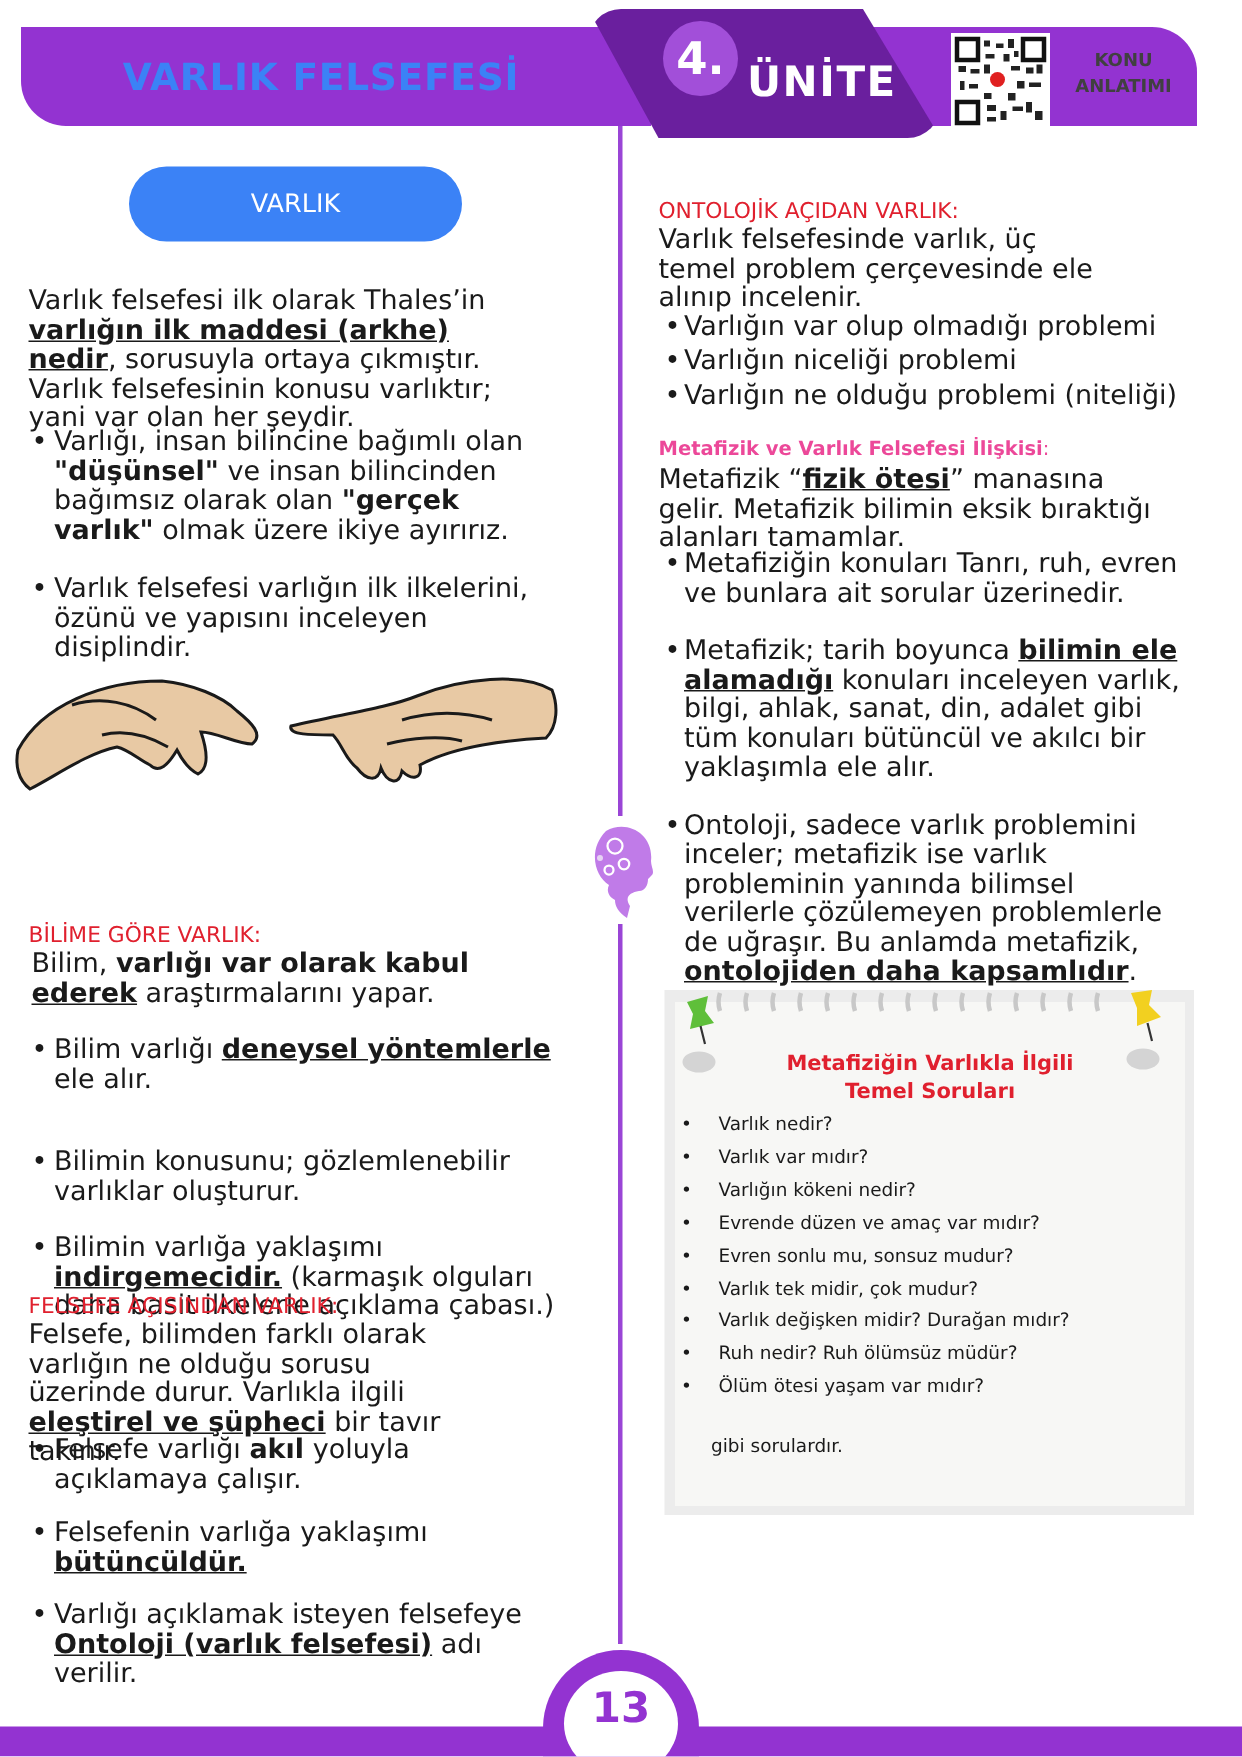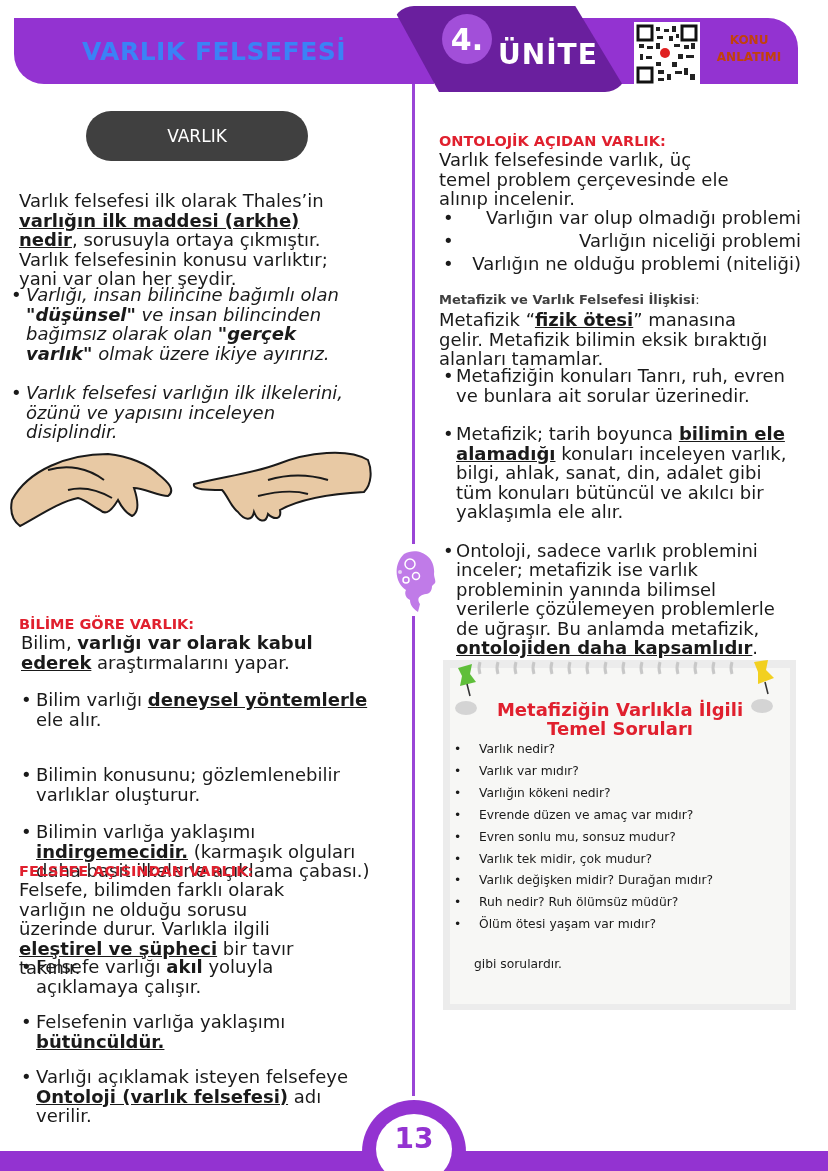--- a/index.html
+++ b/index.html
@@ -11,45 +11,45 @@
   .hdr-title{left:14px;top:18px;width:400px;height:66px;display:flex;align-items:center;justify-content:center;
              color:#3b82f6;font-weight:bold;font-size:25px;letter-spacing:0.5px;}
   .hdr-right{left:560px;top:18px;width:238px;height:66px;background:#9333d1;border-radius:0 30px 0 0;}
   .hdr-unit2{left:392px;top:6px;width:235px;height:86px;background:#6a1f9e;border-radius:22px 0 22px 0;
              clip-path:polygon(0 0,78% 0,100% 100%,20% 100%);}
   .unit-circle{left:442px;top:14px;width:50px;height:50px;border-radius:50%;background:#a24fd9;
                color:#fff;font-weight:bold;font-size:30px;display:flex;align-items:center;justify-content:center;}
   .unit-text{left:498px;top:38px;color:#fff;font-weight:bold;font-size:28px;letter-spacing:1px;}
   .qr{left:634px;top:22px;width:62px;height:60px;background:#fff;border:2px solid #fff;}
   .qr-dot{left:660px;top:48px;width:10px;height:10px;border-radius:50%;background:#e02020;}
-  .konu{left:710px;top:32px;width:78px;color:#c2410c;font-weight:bold;font-size:12px;text-align:center;line-height:17px;}
+  .konu{left:710px;top:32px;width:78px;color:#404040;font-weight:bold;font-size:12px;text-align:center;line-height:17px;}
   
   .divider{left:412px;top:84px;width:3px;height:460px;background:#9a45d6;}
   .divider2{left:412px;top:616px;width:3px;height:480px;background:#9a45d6;}
   .head-icon{left:390px;top:548px;width:48px;height:66px;}
   
   .footer-bar{left:0;top:1151px;width:828px;height:20px;background:#9333d1;}
   .footer-hump{left:362px;top:1100px;width:104px;height:71px;background:#9333d1;border-radius:52px 52px 0 0;}
   .page-circle{left:376px;top:1114px;width:76px;height:70px;border-radius:50%;background:#fff;
                color:#9333d1;font-weight:bold;font-size:28px;display:flex;justify-content:center;padding-top:8px;box-sizing:border-box;}
   
-  .pill{left:86px;top:111px;width:222px;height:50px;background:#404040;border-radius:25px;color:#fff;
+  .pill{left:86px;top:111px;width:222px;height:50px;background:#3b82f6;border-radius:25px;color:#fff;
         font-size:17px;display:flex;align-items:center;justify-content:center;}
   .txt{font-size:18px;line-height:19.5px;}
-  .red{color:#e0202e;font-weight:bold;font-size:14.5px;}
+  .red{color:#e0202e;font-weight:normal;font-size:14.5px;}
   ul{margin:0;padding:0;list-style:none;}
   li{position:relative;padding-left:17px;}
   li:before{content:"•";position:absolute;left:2px;}
   .u{text-decoration:underline;font-weight:bold;}
   .b{font-weight:bold;}
   .hands{left:8px;top:440px;width:365px;height:100px;}
   
   .note{left:443px;top:660px;width:353px;height:350px;background:#ececec;}
   .note-inner{left:450px;top:668px;width:340px;height:336px;background:#f7f7f5;}
-  .note-title{left:450px;top:700px;width:340px;text-align:center;color:#e0202e;font-weight:bold;font-size:18px;line-height:19px;}
+  .note-title{left:450px;top:700px;width:340px;text-align:center;color:#e0202e;font-weight:bold;font-size:14px;line-height:19px;}
   .note-list{left:452px;top:739px;width:340px;font-size:12.3px;line-height:21.9px;}
   .note-foot{left:474px;top:957px;font-size:12.3px;}
   .rings{left:470px;top:660px;width:315px;height:16px;}
 </style>
 </head>
 <body>
 
 <div class="abs hdr-left"></div>
 <div class="abs hdr-title">VARLIK FELSEFESİ</div>
 <div class="abs hdr-right"></div>
@@ -106,21 +106,21 @@
     <circle cx="10" cy="24" r="2" fill="#e6d3f3"></circle>
   </svg>
 </div>
 
 <div class="abs pill">VARLIK</div>
 
 <div class="abs txt" style="left:19px;top:191px;width:330px;">
   <span>Varlık felsefesi ilk olarak Thales’in </span><span class="u">varlığın ilk maddesi (arkhe) nedir</span><span>, sorusuyla ortaya çıkmıştır. Varlık felsefesinin konusu varlıktır; yani var olan her şeydir.</span>
 </div>
 
-<ul class="abs txt" style="left:9px;top:285px;width:345px;font-style:italic;">
+<ul class="abs txt" style="left:19px;top:285px;width:345px;">
   <li style="margin-bottom:20px;">
     <span>Varlığı, insan bilincine bağımlı olan </span><span class="b">"düşünsel"</span><span> ve insan bilincinden bağımsız olarak olan </span><span class="b">"gerçek varlık"</span><span> olmak üzere ikiye ayırırız.</span>
   </li>
   <li><span> Varlık felsefesi varlığın ilk ilkelerini, özünü ve yapısını inceleyen disiplindir.</span></li>
 </ul>
 
 <div class="abs hands">
   <svg width="365" height="100" viewBox="0 0 365 100">
     <path d="M4 60 C20 30 60 14 100 14 C120 16 140 24 150 34 C160 42 168 50 160 56 C150 56 136 48 126 48 C130 60 132 72 124 76 C116 72 112 64 110 60 C104 70 98 76 92 70 C84 66 78 60 70 58 C50 62 28 78 12 86 C4 80 2 70 4 60 Z" fill="#e8c9a4" stroke="#1a1a1a" stroke-width="2"></path>
     <path d="M40 30 C60 24 80 28 96 40 M60 50 C76 46 90 50 104 58" stroke="#1a1a1a" stroke-width="2" fill="none"></path>
@@ -144,27 +144,27 @@
   <span>Felsefe, bilimden farklı olarak varlığın ne olduğu sorusu üzerinde durur. Varlıkla ilgili </span><span class="u">eleştirel ve şüpheci</span><span> bir tavır takınır.</span>
 </div>
 <ul class="abs txt" style="left:19px;top:957px;width:330px;">
   <li style="margin-bottom:16px;"><span>Felsefe varlığı </span><span class="b">akıl</span><span> yoluyla açıklamaya çalışır.</span></li>
   <li style="margin-bottom:16px;"><span>Felsefenin varlığa yaklaşımı </span><span class="u">bütüncüldür.</span></li>
   <li><span>Varlığı açıklamak isteyen felsefeye </span><span class="u">Ontoloji (varlık felsefesi)</span><span> adı verilir.</span></li>
 </ul>
 
 <div class="abs red" style="left:439px;top:133px;">ONTOLOJİK AÇIDAN VARLIK:</div>
 <div class="abs txt" style="left:439px;top:150px;width:300px;">Varlık felsefesinde varlık, üç temel problem çerçevesinde ele alınıp incelenir.</div>
-<ul class="abs txt" style="left:441px;top:206px;width:360px;line-height:23px;text-align:right;">
+<ul class="abs txt" style="left:441px;top:206px;width:360px;line-height:23px;">
   <li style="padding-left:15px;">Varlığın var olup olmadığı problemi</li>
   <li style="padding-left:15px;">Varlığın niceliği problemi</li>
   <li style="padding-left:15px;">Varlığın ne olduğu problemi (niteliği)</li>
 </ul>
 
-<div class="abs" style="left:439px;top:292px;color:#404040;font-weight:bold;font-size:13px;">
+<div class="abs" style="left:439px;top:292px;color:#ec4899;font-weight:bold;font-size:13px;">
   <span>Metafizik ve Varlık Felsefesi İlişkisi</span><span style="font-weight:normal">:</span>
 </div>
 <div class="abs txt" style="left:439px;top:310px;width:330px;">
   <span>Metafizik “</span><span class="u">fizik ötesi</span><span>” manasına gelir. Metafizik bilimin eksik bıraktığı alanları tamamlar.</span>
 </div>
 <ul class="abs txt" style="left:441px;top:366px;width:350px;">
   <li style="padding-left:15px;margin-bottom:19px;"><span>Metafiziğin konuları Tanrı, ruh, evren ve bunlara ait sorular üzerinedir.</span></li>
   <li style="padding-left:15px;margin-bottom:19px;"><span>Metafizik; tarih boyunca </span><span class="u">bilimin ele alamadığı</span><span> konuları inceleyen varlık, bilgi, ahlak, sanat, din, adalet gibi tüm konuları bütüncül ve akılcı bir yaklaşımla ele alır.</span></li>
   <li style="padding-left:15px;"><span>Ontoloji, sadece varlık problemini inceler; metafizik ise varlık probleminin yanında bilimsel verilerle çözülemeyen problemlerle de uğraşır. Bu anlamda metafizik, </span><span class="u">ontolojiden daha kapsamlıdır</span><span>.</span></li>
 </ul>

